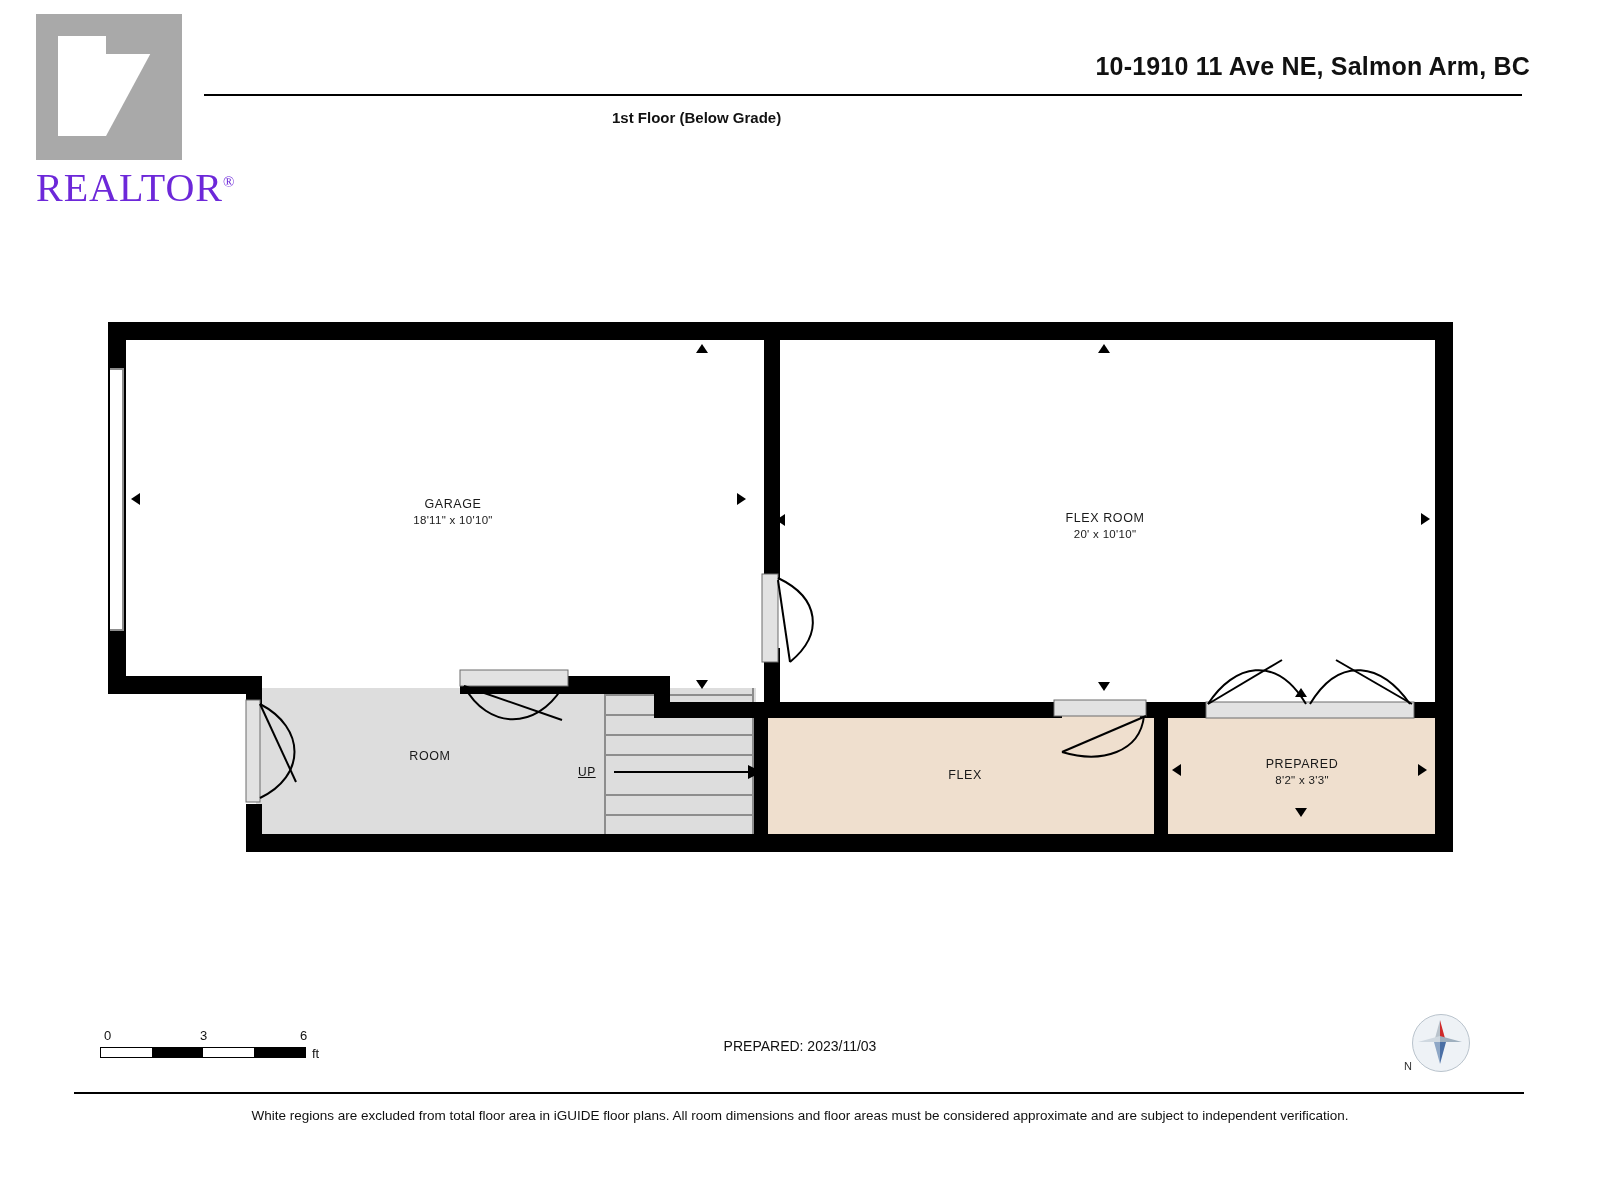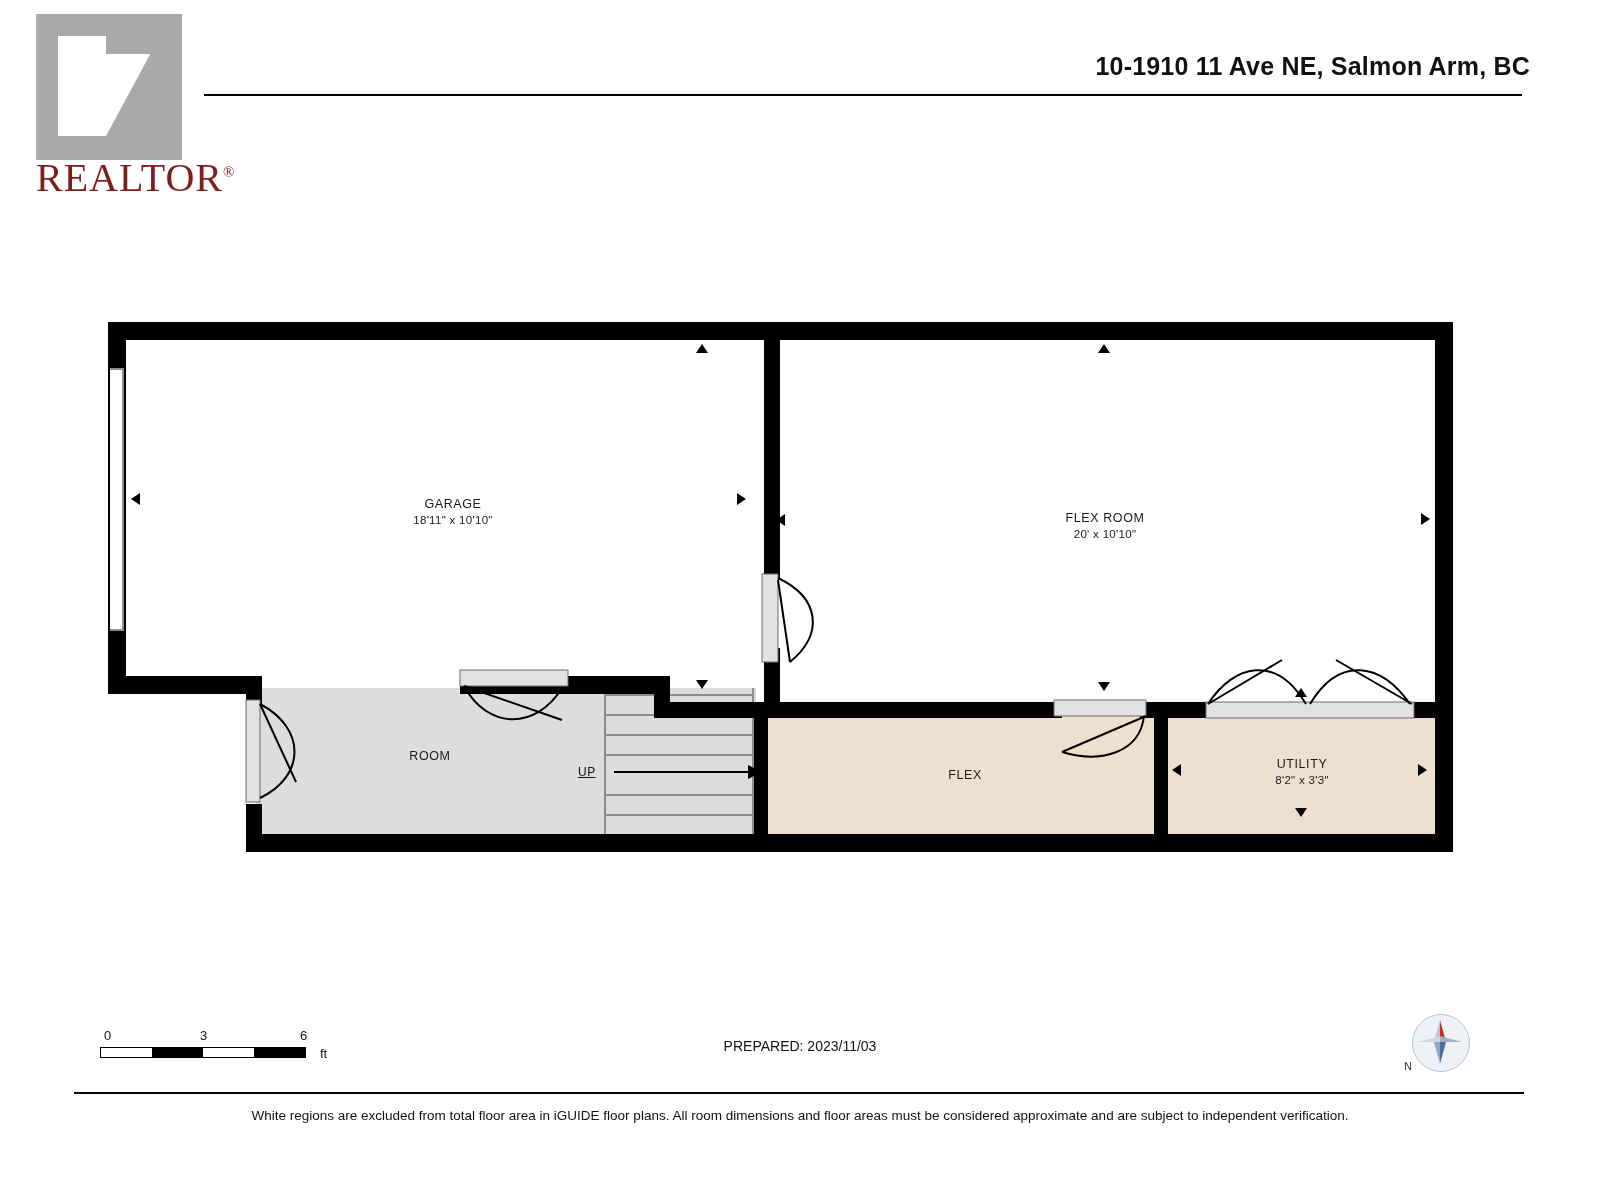--- a/index.html
+++ b/index.html
@@ -53,24 +53,24 @@
     position: absolute;
     left: 70px;
     top: 22px;
     width: 54px;
     height: 18px;
     background: #a9a9a9;
   }
   #logo .wordmark {
     position: absolute;
     left: 0;
-    top: 140px;
+    top: 150px;
     font-size: 40px;
     letter-spacing: 1px;
-    color: #7f1d1d;
+    color: #6d28d9;
     font-family: "Liberation Serif", serif;
   }
   #logo .wordmark sup {
     font-size: 15px;
     vertical-align: super;
   }
 
   #title {
     position: absolute;
     left: 200px;
@@ -216,21 +216,20 @@
         #ffffff 0 25%,
         #000000 25% 50%,
         #ffffff 50% 75%,
         #000000 75% 100%);
   }
   #scale-bar .unit {
     position: absolute;
     left: 212px;
     top: 18px;
     font-size: 13px;
-    margin-left: 8px;
   }
 
   #prepared {
     position: absolute;
     left: 0;
     top: 1038px;
     width: 1600px;
     text-align: center;
     font-size: 14px;
   }
@@ -288,20 +287,21 @@
   </div>
   <div class="wordmark">
     <span>REALTOR</span><sup>®</sup>
   </div>
 </div>
 
 <div id="title">10-1910 11 Ave NE, Salmon Arm, BC</div>
 <div id="title-rule"></div>
 
 <div id="floor-info">
+  <div class="floor-label">1st Floor (Below Grade)</div>
 </div>
 
 <div id="plan">
 
   <div class="fill-white" style="left:125px; top:340px; width:655px; height:355px;"></div>
 
   <div class="fill-white" style="left:780px; top:340px; width:665px; height:375px;"></div>
 
   <div class="fill-gray" style="left:256px; top:688px; width:500px; height:148px;"></div>
 
@@ -414,21 +414,21 @@
 
   <div class="room-label" style="left:345px; top:748px; width:170px;">
     <span>ROOM</span>
   </div>
 
   <div class="room-label" style="left:885px; top:767px; width:160px;">
     <span>FLEX</span>
   </div>
 
   <div class="room-label" style="left:1222px; top:756px; width:160px;">
-    <span>UTILITY</span>
+    <span>PREPARED</span>
     <span class="dim">8'2" x 3'3"</span>
   </div>
 
   <div class="up-label" style="left:578px; top:765px;text-decoration:underline;">UP</div>
 </div>
 
 <div id="scale-bar">
   <div class="ticks">
     <span style="left:4px;">0</span>
     <span style="left:100px;">3</span>

